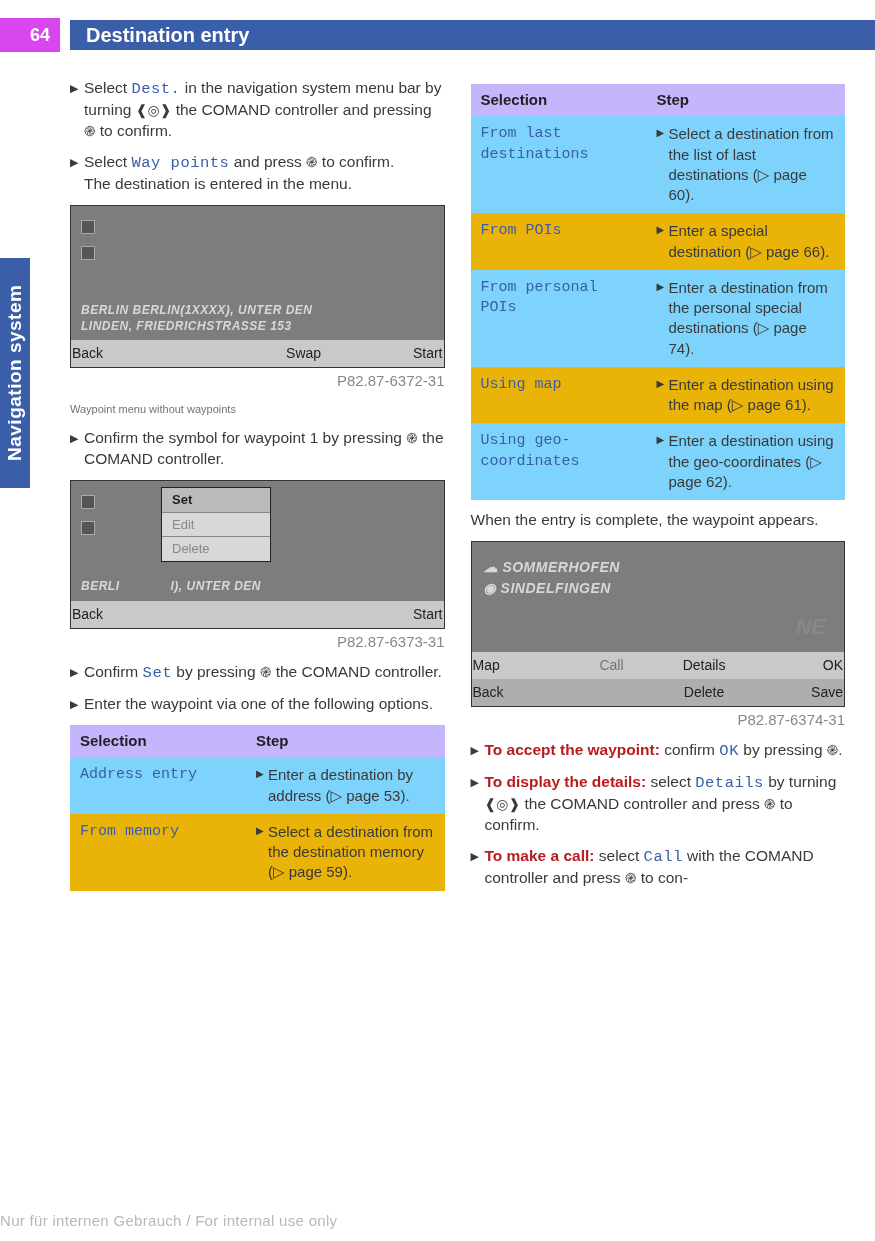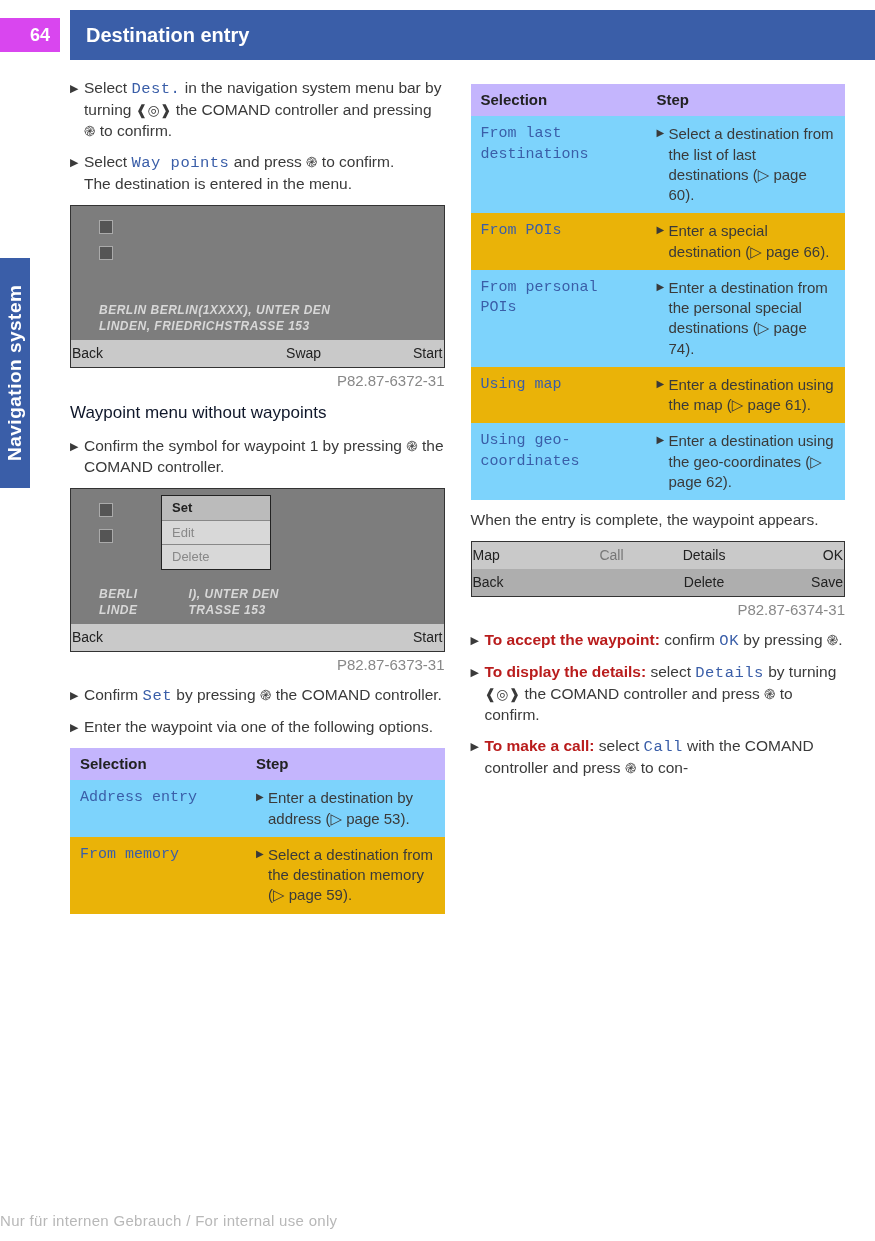--- a/index.html
+++ b/index.html
@@ -29,21 +29,21 @@
     display: flex;
     align-items: center;
     justify-content: flex-end;
     padding-right: 10px;
   }
   .title-box {
     background: #3a5ea8;
     color: #fff;
     font-weight: bold;
     font-size: 20px;
-    height: 50px;
+    height: 30px;
     padding: 0 16px 0 16px;
     flex: 1;
     display: flex;
     align-items: center;
     width: 805px;
     margin-left: 10px;
   }
   .side-tab {
     position: absolute;
     left: 0;
@@ -98,21 +98,21 @@
     width: 100%;
     background: #7d7d7d;
     border: 1px solid #333;
     margin: 8px 0 3px 0;
     break-inside: avoid-column;
     color: #fff;
     font-family: Arial, sans-serif;
     font-size: 12px;
   }
   .shot-body {
-    padding: 10px 10px 6px 28px;
+    padding: 10px 10px 6px 10px;
     min-height: 120px;
     position: relative;
   }
   .shot-flag {
     width: 14px; height: 14px;
     background: #555;
     display: inline-block;
     margin: 4px 0;
     border: 1px solid #aaa;
   }
@@ -135,22 +135,22 @@
   .shot-bar span { flex:1; text-align:center; }
   .shot-bar span:first-child { text-align:left; }
   .shot-bar span:last-child { text-align:right; }
   .shot-id {
     text-align: right;
     font-size: 15px;
     color: #888;
     margin-bottom: 10px;
   }
   .caption {
-    font-size: 17px;
-    color: #0f172a;
+    font-size: 11px;
+    color: #737373;
     margin-bottom: 12px;
   }
   .popup {
     position: absolute;
     left: 90px; top: 6px;
     background: #d8d8d8;
     color: #222;
     border: 1px solid #222;
     font-size: 13px;
     width: 110px;
@@ -263,23 +263,20 @@
     <div class="shot-body">
       <div class="shot-flag"></div><br>
       <div class="shot-flag"></div>
       <div class="popup">
         <div class="popup-row sel">Set</div>
         <div class="popup-row dis">Edit</div>
         <div class="popup-row dis">Delete</div>
       </div>
       <div class="shot-addr">
         <span>BERLI</span><span style="opacity:0">XXXXXX</span><span>I), UNTER DEN</span>
-      </div>
-      <div class="shot-addr" style="margin-top:0">
-        <span>LINDE</span><span style="opacity:0">XXXXXX</span><span>TRASSE 153</span>
       </div>
     </div>
     <div class="shot-bar">
       <span>Back</span>
       <span></span>
         <span></span>
       <span>Start</span>
     </div>
   </div>
   <div class="shot-id">P82.87-6373-31</div>
@@ -375,20 +372,25 @@
               </div>
             </td>
           </tr>
   </tbody>
       </table>
   </div>
 
   <p style="margin:6px 0 10px 0;">When the entry is complete, the waypoint appears.</p>
 
   <div class="screenshot">
+    <div class="shot-body shot3-body">
+      <div class="shot3-line">☁ <span>SOMMERHOFEN</span></div>
+      <div class="shot3-line">◉ <span>SINDELFINGEN</span></div>
+      <div class="shot3-ne">NE</div>
+    </div>
     <div class="shot-bar">
       <span>Map</span>
       <span style="color:#777">Call</span>
       <span>Details</span>
       <span>OK</span>
     </div>
     <div class="shot-bar shot3-bar2">
       <span>Back</span>
       <span></span>
       <span>Delete</span>

